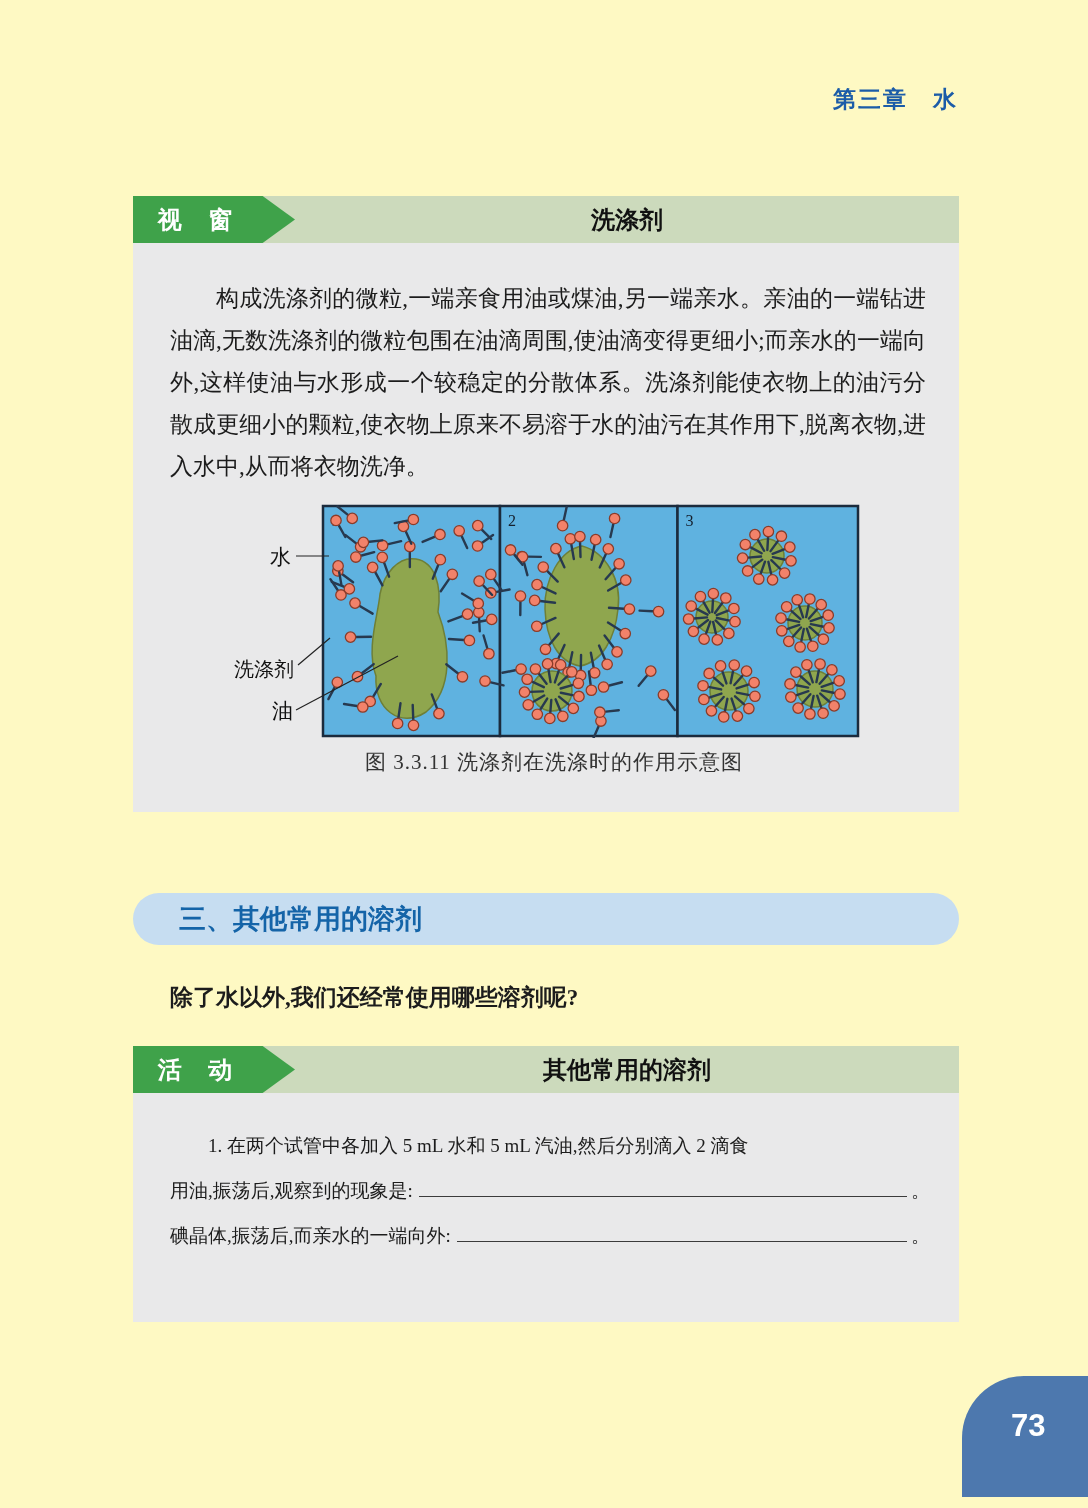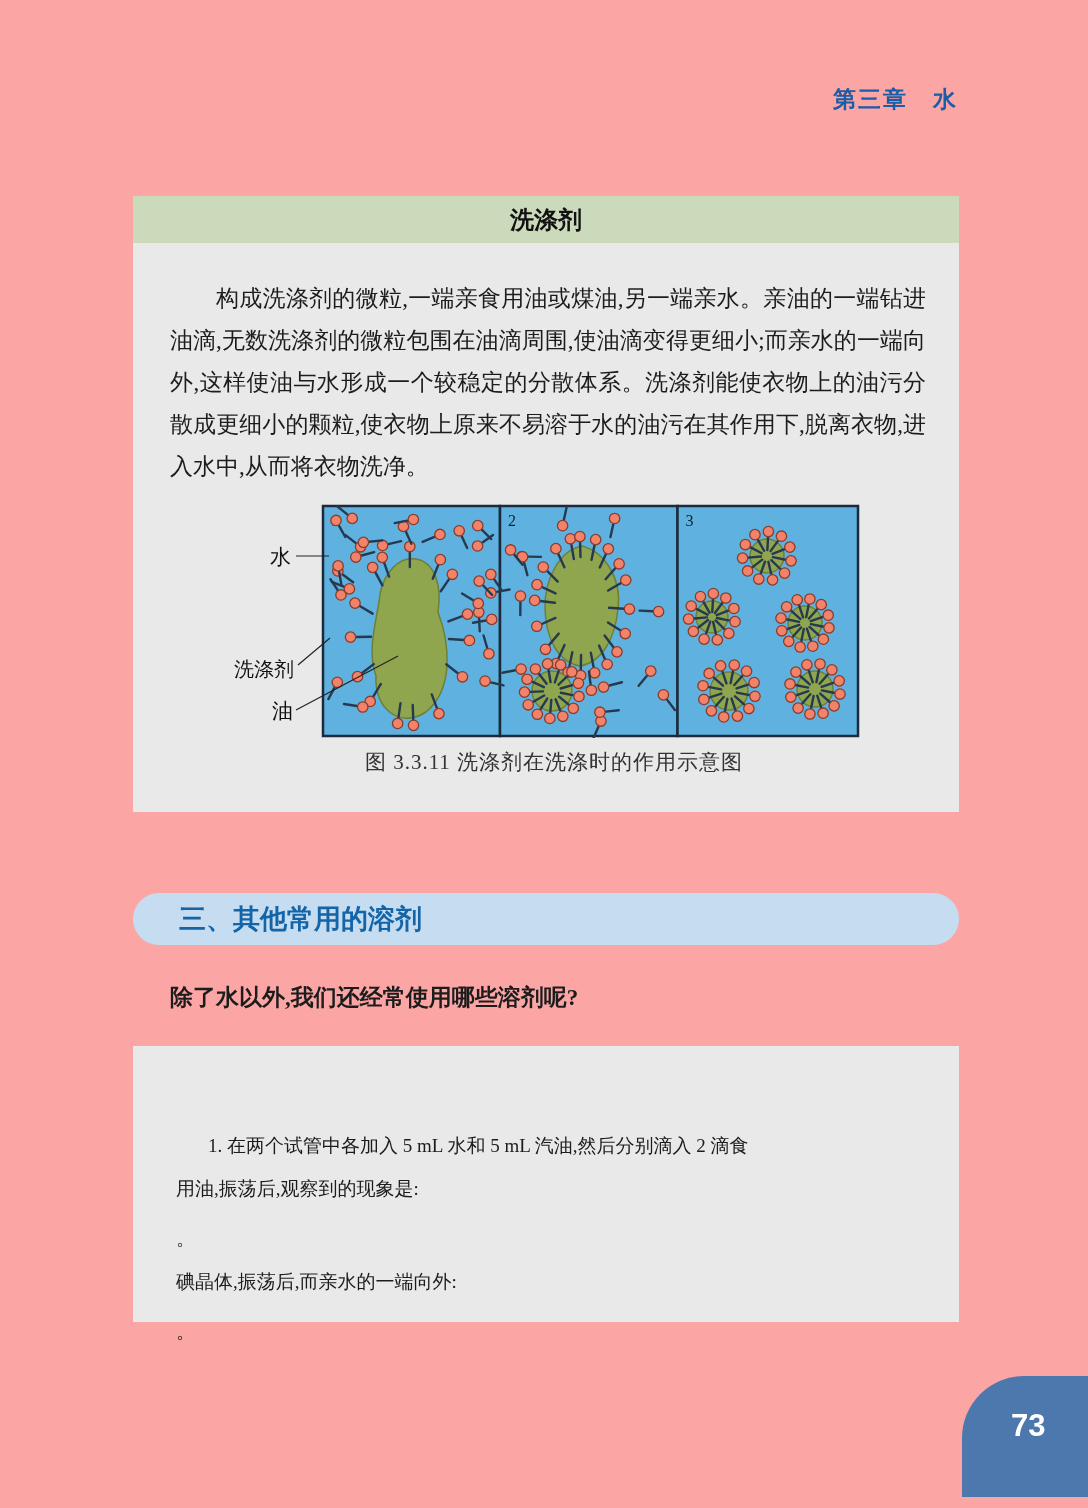--- a/index.html
+++ b/index.html
@@ -1,19 +1,19 @@
 <!DOCTYPE html>
 <html><head>
 <meta charset="utf-8">
 <style>
   * { margin:0; padding:0; box-sizing:border-box; }
   body { background:#ffffff; }
   .page {
     position:relative; width:1088px; height:1508px;
-    background:#fca5a5; overflow:hidden;
+    background:#fef9c3; overflow:hidden;
     font-family:"Liberation Serif", serif; color:#222;
   }
   .chapter-header {
     position:absolute; top:84px; right:130px;
     font-family:"Liberation Sans", sans-serif;
     font-weight:bold; font-size:23px; color:#1b5ca8; letter-spacing:2px;
   }
   
   .gbox { position:absolute; left:133px; width:826px; background:#e9e9ea; }
   .gbox-banner {
@@ -55,21 +55,21 @@
   .question-text {
     position:absolute; left:170px; top:982px; width:790px;
     font-size:23px; color:#1c1c1c;font-weight:bold;
   }
   .activity-box { top:1046px; height:276px; }
   .activity-body {
     position:absolute; top:78px; left:37px; width:760px;
     font-size:19px; line-height:43px; color:#1c1c1c;
   }
   .activity-item .line1 { text-indent:2em; }
-  .activity-item .line2 { display:flex; align-items:baseline;flex-direction:column; }
+  .activity-item .line2 { display:flex; align-items:baseline; }
   .activity-item .blank {
     flex:1; border-bottom:1.6px solid #3c3c3c;
     margin:0 4px 6px 6px; height:30px;
   }
   .page-tab {
     position:absolute; right:0; bottom:11px; width:126px; height:121px;
     background:#4d78ae; border-top-left-radius:62px;
     font-family:"Liberation Sans", sans-serif;
     color:#ffffff; font-weight:bold; font-size:31px;
     padding:32px 0 0 49px;
@@ -77,20 +77,21 @@
 </style>
 </head>
 <body>
 
 <div class="page">
 
   <div class="chapter-header">第三章　水</div>
 
   <div class="gbox window-box">
     <div class="gbox-banner">
+      <div class="gbox-arrow">视 窗</div>
       <div class="gbox-title">洗涤剂</div>
     </div>
     <div class="window-text">构成洗涤剂的微粒,一端亲食用油或煤油,另一端亲水。亲油的一端钻进油滴,无数洗涤剂的微粒包围在油滴周围,使油滴变得更细小;而亲水的一端向外,这样使油与水形成一个较稳定的分散体系。洗涤剂能使衣物上的油污分散成更细小的颗粒,使衣物上原来不易溶于水的油污在其作用下,脱离衣物,进入水中,从而将衣物洗净。</div>
     <div class="figure-wrap">
       <svg id="figure-svg" viewBox="0 0 650 234" width="650" height="234">
           <rect x="93" y="2" width="177" height="230" fill="#5fb2e0" stroke="#1b2b3d" stroke-width="2.5"></rect>
           <text x="101" y="22" font-size="16" fill="#15202e" font-family="&quot;Liberation Serif&quot;, serif">1</text>
           <rect x="270" y="2" width="177.5" height="230" fill="#5fb2e0" stroke="#1b2b3d" stroke-width="2.5"></rect>
           <text x="278" y="22" font-size="16" fill="#15202e" font-family="&quot;Liberation Serif&quot;, serif">2</text>
           <rect x="447.5" y="2" width="180.5" height="230" fill="#5fb2e0" stroke="#1b2b3d" stroke-width="2.5"></rect>
@@ -406,20 +407,24 @@
     <div class="figure-caption">图 3.3.11  洗涤剂在洗涤时的作用示意图</div>
   </div>
 
   <div class="section-heading">
     <span>三、其他常用的溶剂</span>
   </div>
 
   <div class="question-text">除了水以外,我们还经常使用哪些溶剂呢?</div>
 
   <div class="gbox activity-box">
+    <div class="gbox-banner">
+      <div class="gbox-arrow">活 动</div>
+      <div class="gbox-title">其他常用的溶剂</div>
+    </div>
     <div class="activity-body">
       <div class="activity-item">
         <div class="line1">1. 在两个试管中各加入 5 mL 水和 5 mL 汽油,然后分别滴入 2 滴食</div>
         <div class="line2">
           <span>用油,振荡后,观察到的现象是:</span>
           <span class="blank"></span>
           <span>。</span>
         </div>
       </div>
       <div class="activity-item">

